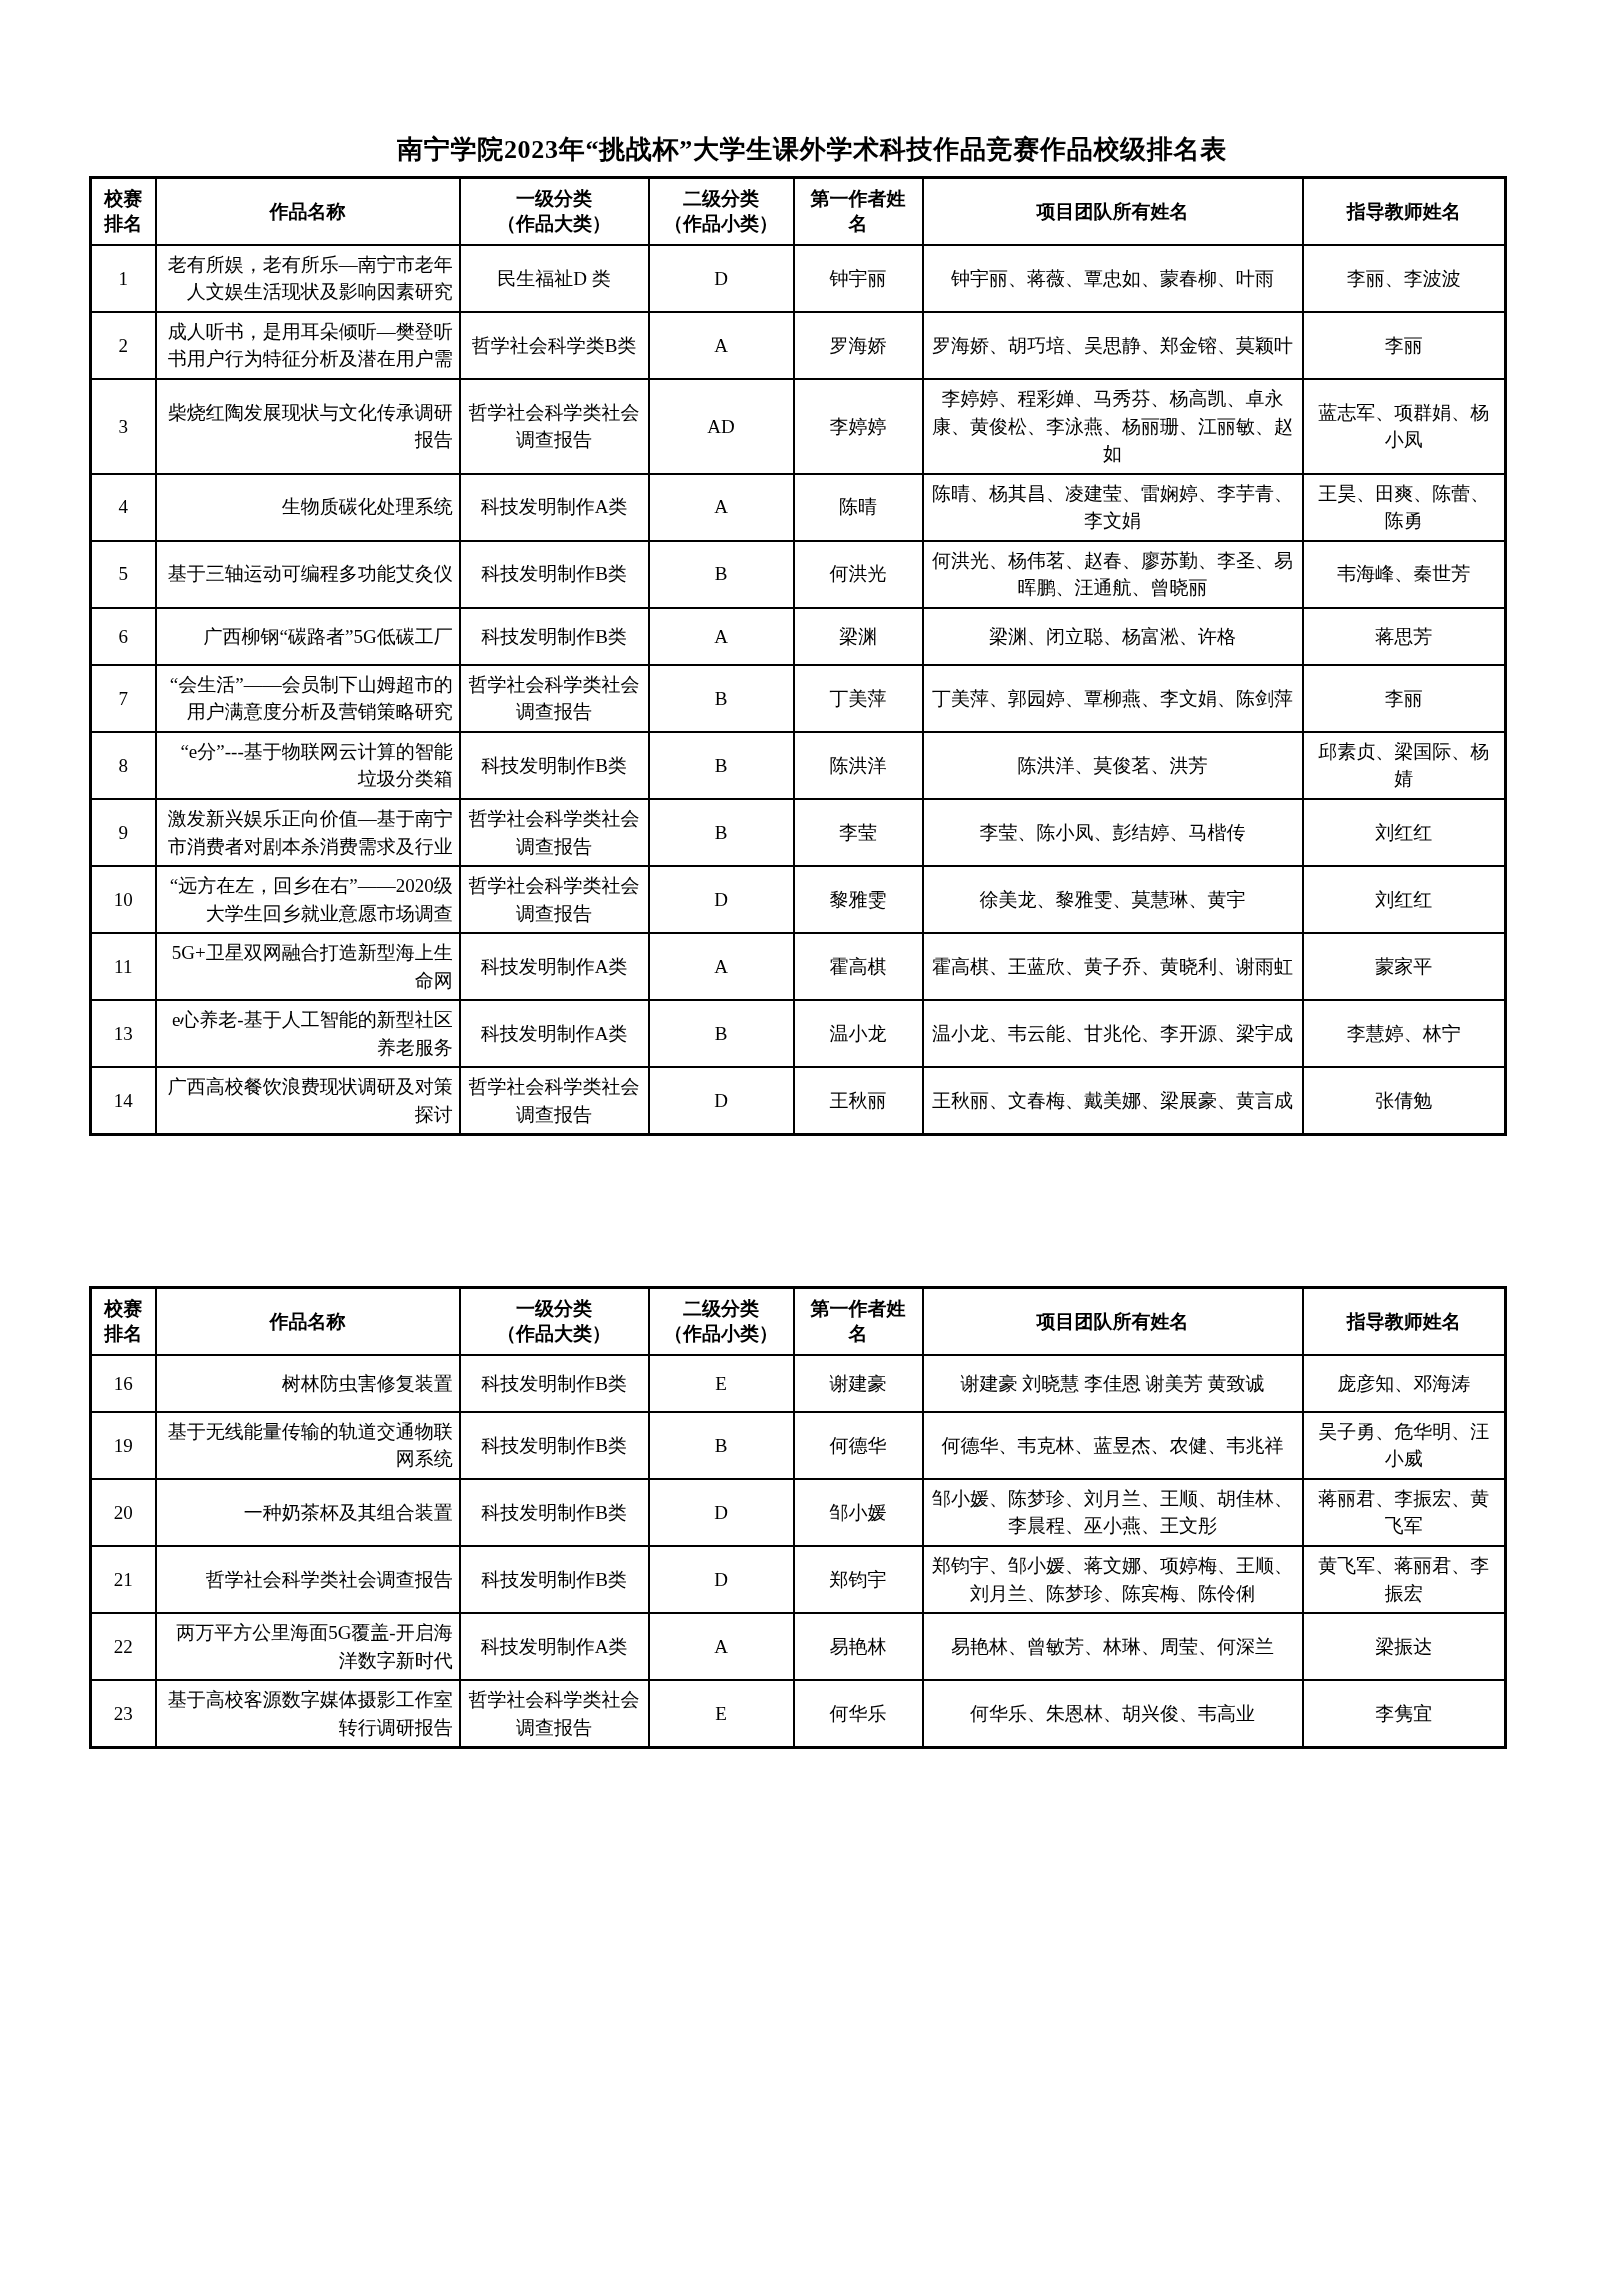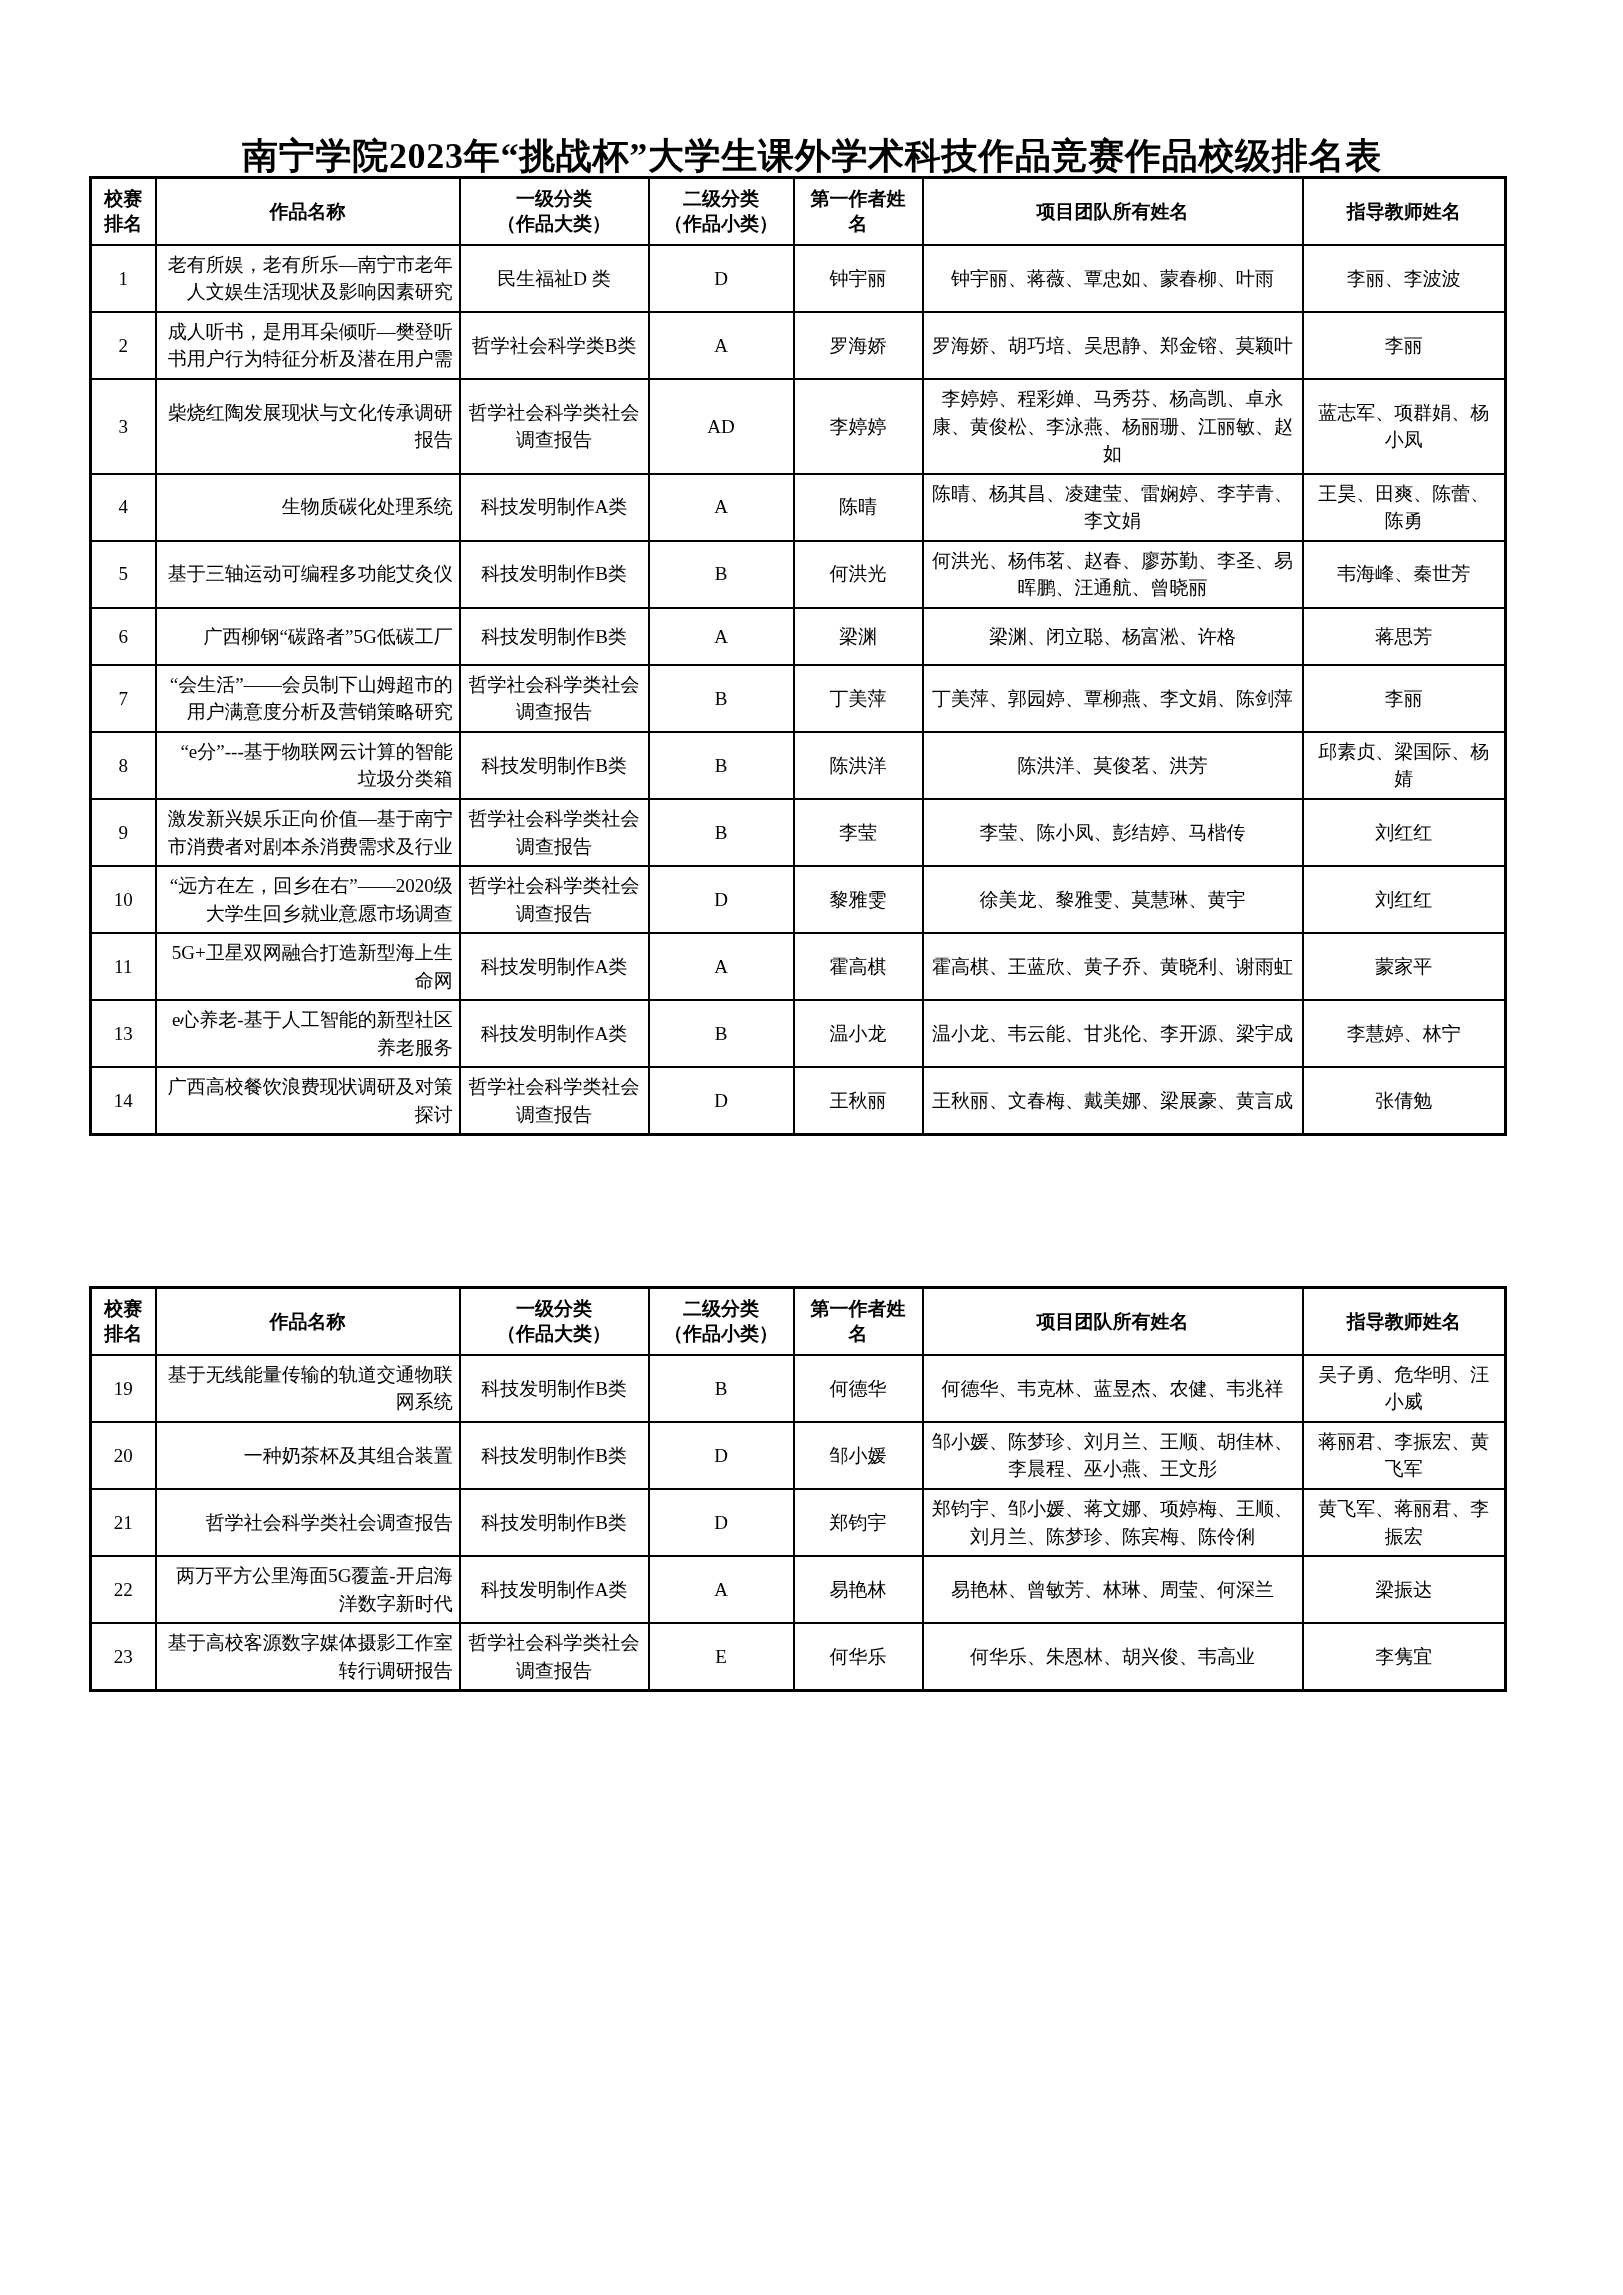--- a/index.html
+++ b/index.html
@@ -13,21 +13,21 @@
     height: 2295px;
     font-family: "Liberation Serif", "DejaVu Serif", serif;
     color: #000000;
   }
   .page-title {
     position: absolute;
     top: 132px;
     left: 0;
     width: 1624px;
     text-align: center;
-    font-size: 36px;
+    font-size: 26px;
     font-weight: bold;
     letter-spacing: 0.7px;
     white-space: nowrap;
   }
   table.ranking {
     position: absolute;
     left: 89px;
     width: 1414px;
     border-collapse: collapse;
     table-layout: fixed;
@@ -233,20 +233,29 @@
         <th class="col-3">二级分类
 （作品小类）</th>
         <th class="col-4">第一作者姓
 名</th>
         <th class="col-5">项目团队所有姓名</th>
         <th class="col-6">指导教师姓名</th>
       </tr>
   </thead>
   <tbody>
       <tr>
+        <td class="col-0">16</td>
+        <td class="col-1">树林防虫害修复装置</td>
+        <td class="col-2">科技发明制作B类</td>
+        <td class="col-3">E</td>
+        <td class="col-4">谢建豪</td>
+        <td class="col-5">谢建豪 刘晓慧 李佳恩 谢美芳 黄致诚</td>
+        <td class="col-6">庞彦知、邓海涛</td>
+      </tr>
+      <tr>
         <td class="col-0">19</td>
         <td class="col-1">基于无线能量传输的轨道交通物联网系统</td>
         <td class="col-2">科技发明制作B类</td>
         <td class="col-3">B</td>
         <td class="col-4">何德华</td>
         <td class="col-5">何德华、韦克林、蓝昱杰、农健、韦兆祥</td>
         <td class="col-6">吴子勇、危华明、汪小威</td>
       </tr>
       <tr>
         <td class="col-0">20</td>

